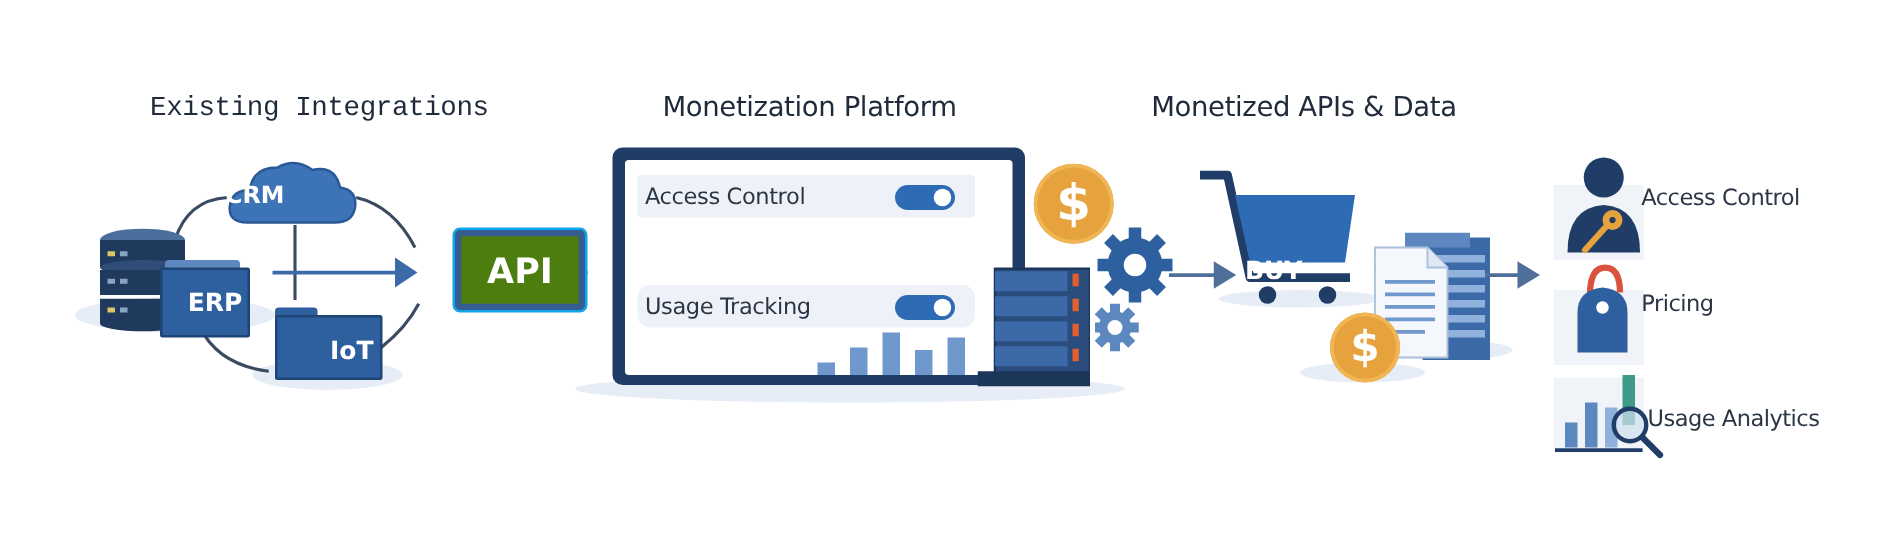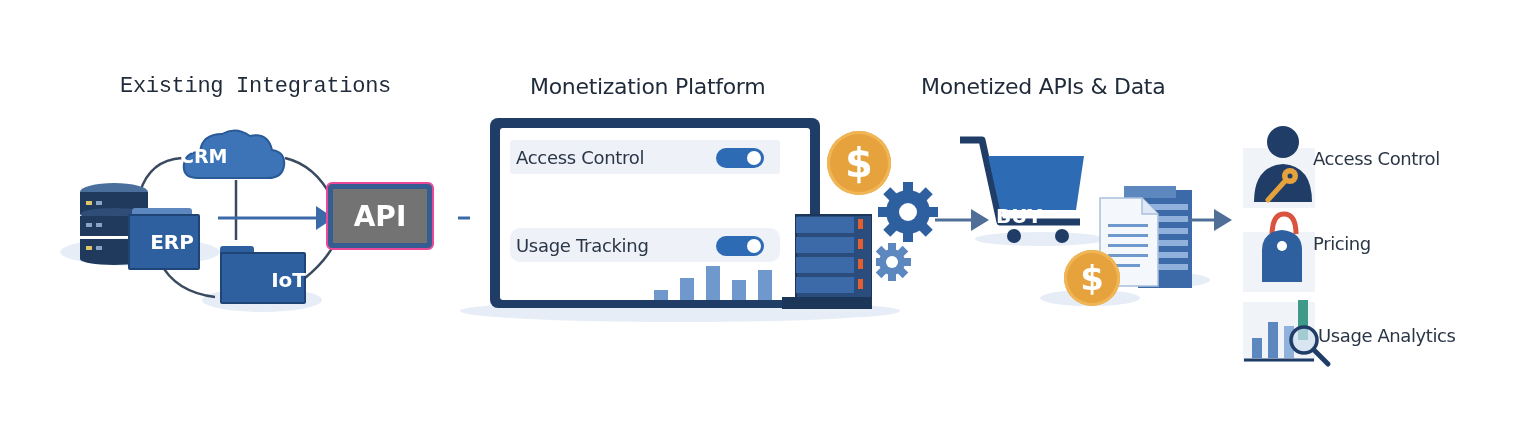--- a/index.html
+++ b/index.html
@@ -64,24 +64,24 @@
 </div>
 
 <svg class="abs" style="left:180px;top:124px;" width="110" height="62">
   <path d="M18 54 Q2 54 4 40 Q6 28 20 28 Q22 10 42 10 Q56 2 70 12 Q88 8 92 26 Q106 28 104 42 Q102 54 88 54 Z" fill="#3d74b8" stroke="#2a5a96" stroke-width="2"></path>
 </svg>
 <div class="abs lbl" style="left:180px;top:145px;width:110px;text-align:left;font-size:19px;">CRM</div>
 
 <div class="abs" style="left:220px;top:246px;width:86px;height:58px;">
   <div class="abs" style="left:0;top:0;width:34px;height:10px;background:#2e5f9e;border-radius:3px 3px 0 0;"></div>
   <div class="abs" style="left:0;top:6px;width:86px;height:52px;background:#2e5f9e;border:2px solid #1f4577;box-sizing:border-box;border-radius:2px;"></div>
-  <div class="abs lbl" style="left:0;top:22px;width:86px;text-align:right;font-size:20px;">IoT</div>
-</div>
-
-<div class="abs" style="left:326px;top:182px;width:108px;height:68px;background:#737373;border:2px solid #ec4899;border-radius:6px;box-sizing:border-box;box-shadow:inset 0 0 0 5px #365d92;">
+  <div class="abs lbl" style="left:0;top:22px;width:86px;text-align:left;font-size:20px;padding-left:44px;">IoT</div>
+</div>
+
+<div class="abs" style="left:362px;top:182px;width:108px;height:68px;background:#4d7c0f;border:2px solid #0ea5e9;border-radius:6px;box-sizing:border-box;box-shadow:inset 0 0 0 5px #365d92;">
   <div class="abs lbl" style="left:0;top:16px;width:104px;text-align:center;font-size:28px;">API</div>
 </div>
 
 <div class="shadow" style="left:460px;top:300px;width:440px;height:22px;"></div>
 <div class="abs" style="left:490px;top:118px;width:330px;height:190px;background:#1f3d66;border-radius:8px;">
   <div class="abs" style="left:10px;top:10px;width:310px;height:172px;background:#ffffff;border-radius:3px;">
     <div class="panel-row" style="top:12px;left:10px;">
       <span class="txt">Access Control</span>
       <div class="toggle"></div>
     </div>

